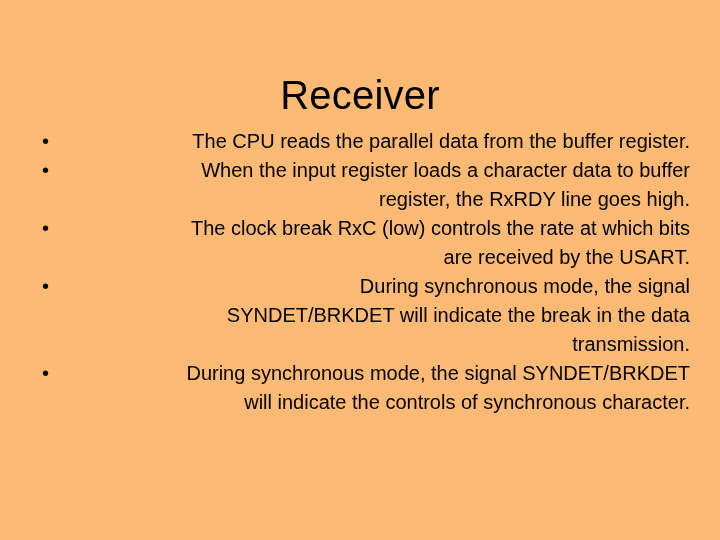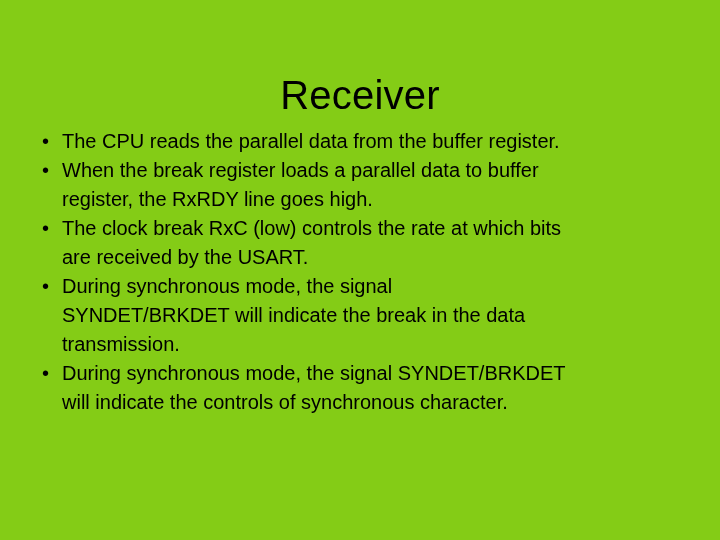--- a/index.html
+++ b/index.html
@@ -12,21 +12,21 @@
   body {
     font-family: "Liberation Sans", sans-serif;
     color: #000000;
     -webkit-font-smoothing: none;
   }
 
   #slide {
     position: relative;
     width: 720px;
     height: 540px;
-    background: #84cc16;
+    background: #fdba74;
     overflow: hidden;
     box-sizing: border-box;
   }
 
   
   #title-block {
     position: absolute;
     left: 0;
     top: 44px;
     width: 720px;
@@ -77,20 +77,21 @@
     width: 12px;
     font-size: 20px;
     line-height: 29px;
     color: #000000;
     text-align: left;
   }
 
   li.bullet-item > .bullet-text {
     display: block;
     white-space: pre-line;
+    text-align: right;
   }
 </style>
 </head>
 <body>
 
 <div id="slide">
 
   <div id="title-block">
     <h1 id="slide-title">Receiver</h1>
   </div>
@@ -98,21 +99,21 @@
   <div id="body-block">
     <ul class="bullet-list">
 
       <li class="bullet-item">
         <span class="bullet-marker">•</span>
         <span class="bullet-text">The CPU reads the parallel data from the buffer register.</span>
       </li>
 
       <li class="bullet-item">
         <span class="bullet-marker">•</span>
-        <span class="bullet-text">When the break register loads a parallel data to buffer
+        <span class="bullet-text">When the input register loads a character data to buffer
 register, the RxRDY line goes high.</span>
       </li>
 
       <li class="bullet-item">
         <span class="bullet-marker">•</span>
         <span class="bullet-text">The clock break RxC (low) controls the rate at which bits
 are received by the USART.</span>
       </li>
 
       <li class="bullet-item">

